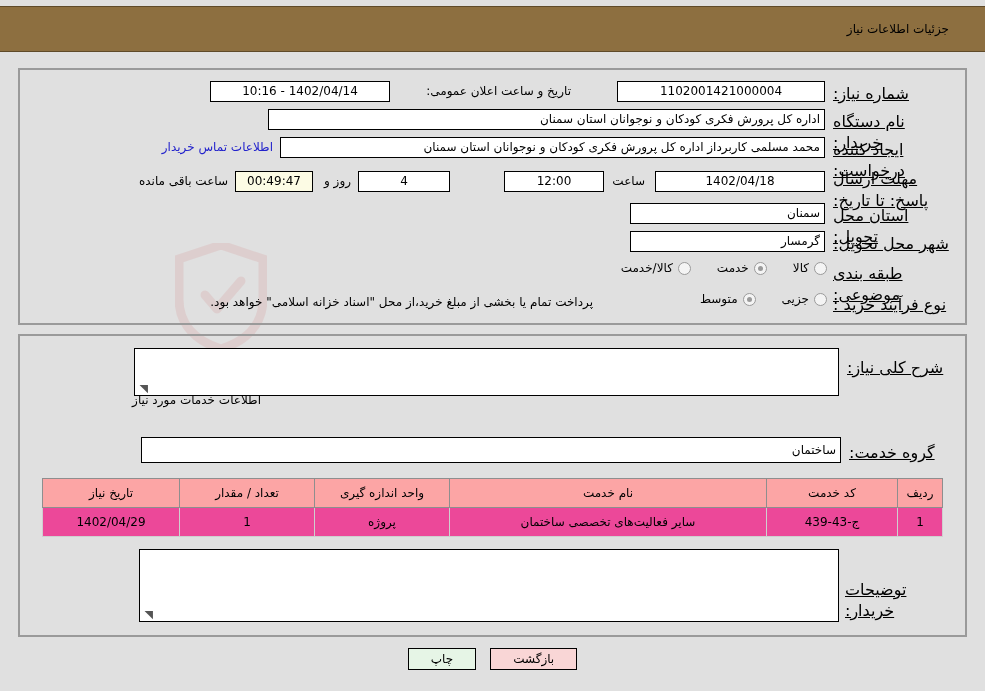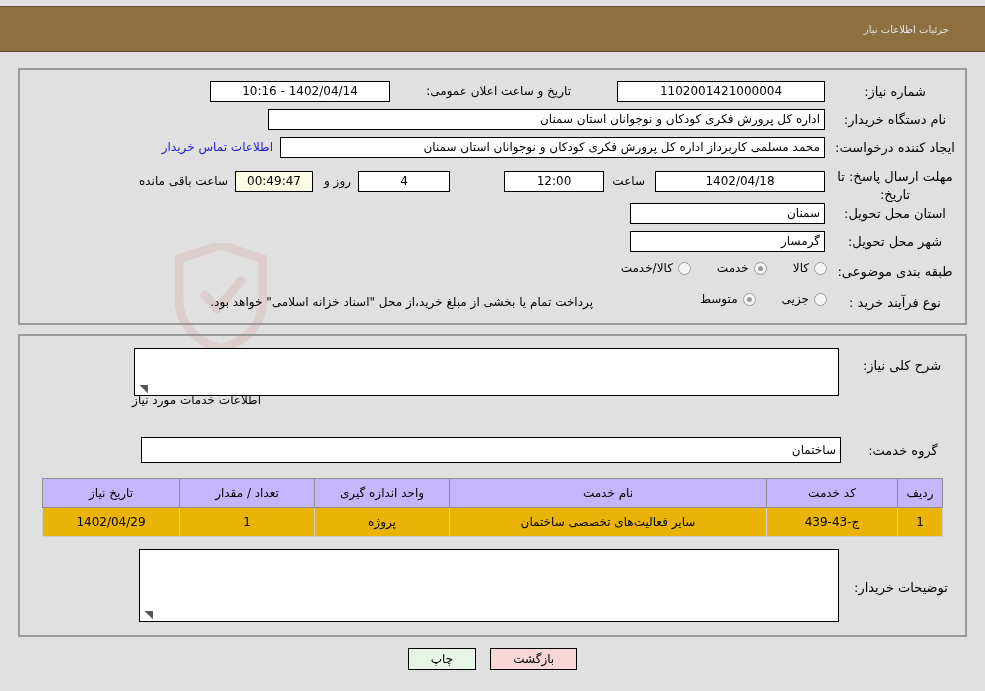--- a/index.html
+++ b/index.html
@@ -58,22 +58,22 @@
     background: #8d6f40;
     border-top: 1px solid #5f4a29;
     border-bottom: 1px solid #5f4a29;
     box-sizing: border-box;
     display: flex;
     align-items: center;
     justify-content: flex-start;
     z-index: 8;
   }
   .top-header .title {
-    color: #e5e5e5;
-    font-size: 10px;
+    color: #000000;
+    font-size: 12px;
     padding-right: 36px;
   }
 
   
   .panel {
     position: absolute;
     border: 2px solid #9a9a9a;
     box-sizing: border-box;
     background: transparent;
     z-index: 6;
@@ -112,24 +112,25 @@
   .fld.timer {
     background: #fcfbe4;
     text-align: center;
   }
 
   
   .labcol {
     position: absolute;
     right: 28px;
     width: 124px;
-    text-align: center;
-    z-index: 7;
-    font-size: 13px;
+    text-align: left;
+    z-index: 7;
+    font-size: 16px;
     line-height: 1.3;
+    text-decoration: underline;
   }
 
   
   .radio {
     width: 13px;
     height: 13px;
     border-radius: 50%;
     border: 1px solid #9a9a9a;
     background: #f4f4f4;
     box-sizing: border-box;
@@ -199,30 +200,30 @@
     position: absolute;
     left: 42px;
     top: 478px;
     width: 901px;
     border-collapse: collapse;
     z-index: 7;
     font-size: 12px;
     background: #fff;
   }
   table.items th {
-    background: #c4b5fd;
+    background: #fca5a5;
     border: 1px solid #8e8e8e;
     height: 28px;
     font-weight: normal;
     color: #000;
     padding: 0 4px;
     text-align: center;
   }
   table.items td {
-    background: #eab308;
+    background: #ec4899;
     border: 1px solid #cfcfcf;
     height: 28px;
     padding: 0 4px;
     text-align: center;
     color: #000;
   }
 
   
   .btnbar {
     position: absolute;

